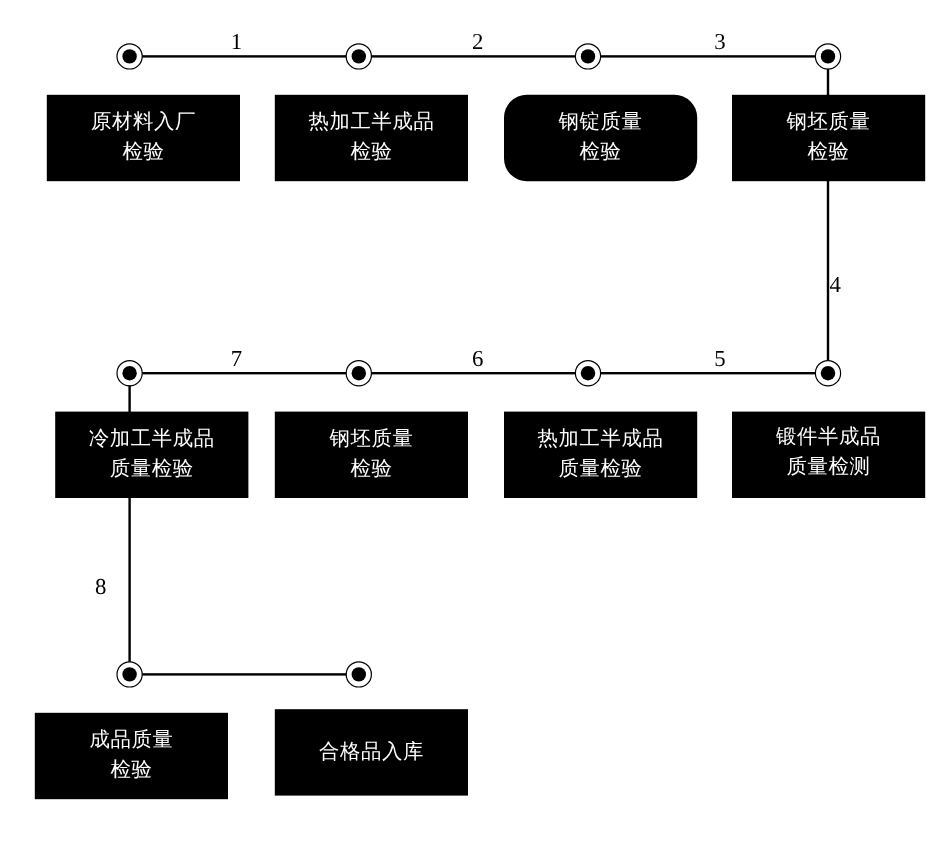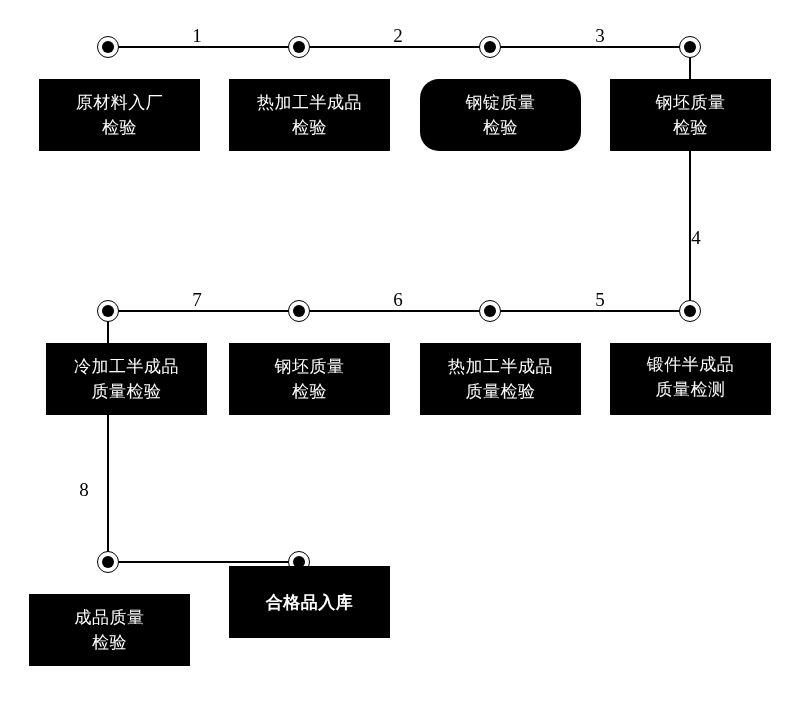--- a/index.html
+++ b/index.html
@@ -129,15 +129,15 @@
       <div class="box" style="left: 46px; top: 343px;">冷加工半成品
 质量检验</div>
       <div class="box" style="left: 229px; top: 343px;">钢坯质量
 检验</div>
       <div class="box" style="left: 420px; top: 343px;">热加工半成品
 质量检验</div>
       <div class="box" style="left: 610px; top: 343px; font-family: Liberation Mono, monospace;">锻件半成品
 质量检测</div>
       <div class="box" style="left: 29px; top: 594px;">成品质量
 检验</div>
-      <div class="box" style="left: 229px; top: 566px; font-weight: bold;">合格品入库</div>
+      <div class="box" style="left: 229px; top: 591px;">合格品入库</div>
     </div>
 </div>
 
 </body></html>

